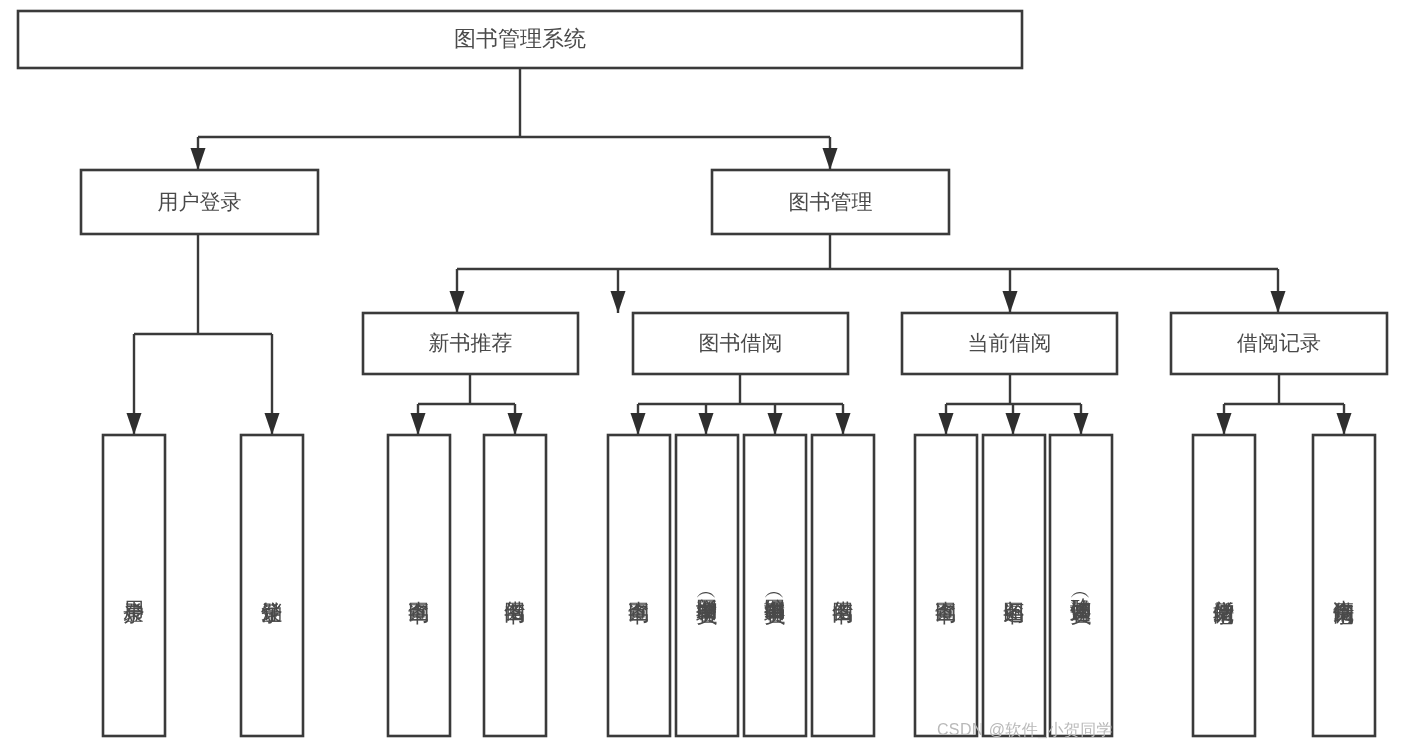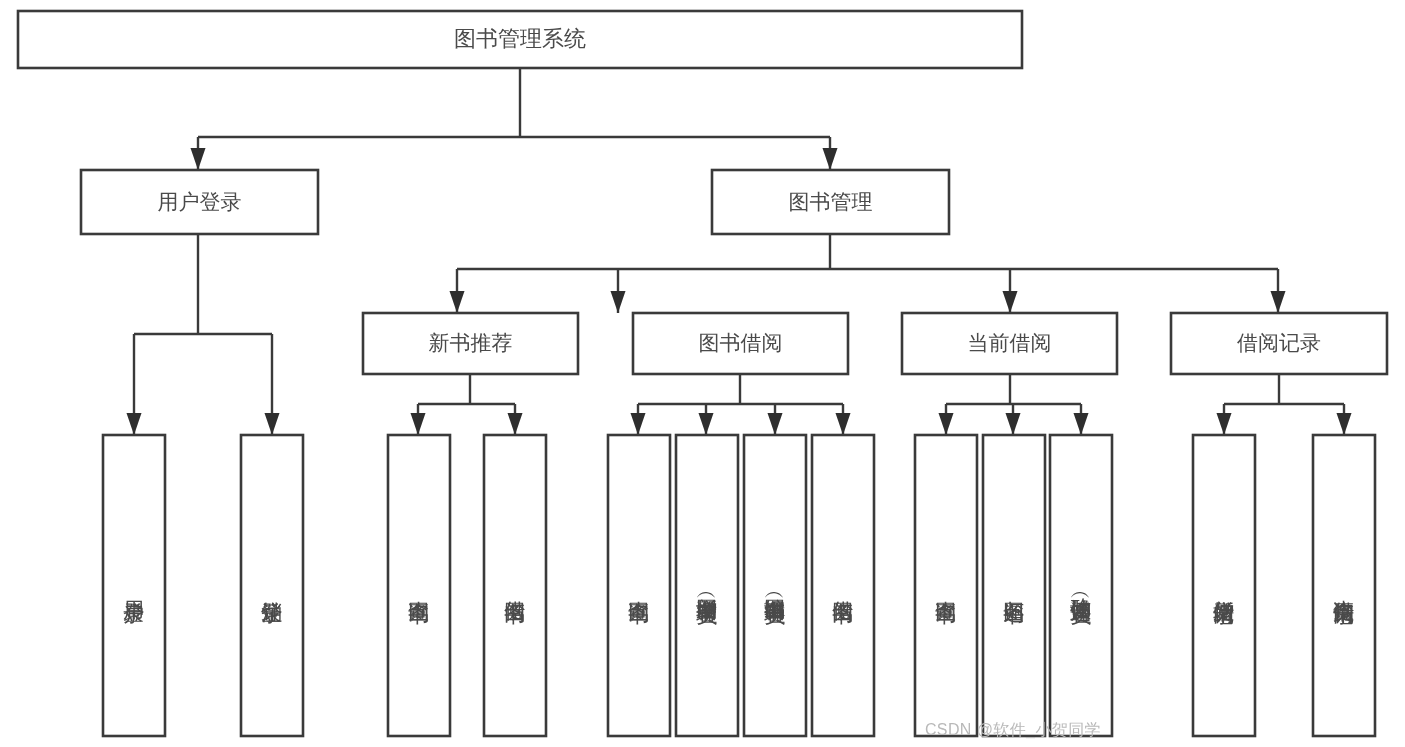--- a/index.html
+++ b/index.html
@@ -62,21 +62,21 @@
     line-height: 1.12;
     letter-spacing: 1px;
     writing-mode: vertical-rl;
     text-orientation: upright;
     white-space: pre-line;
     text-align: center;
     pointer-events: none;
   }
   .watermark {
     position: absolute;
-    right: 20px;
+    right: 8px;
     bottom: 6px;
     color: #b9b9b9;
     font-size: 16px;
     font-family: "Liberation Sans", "DejaVu Sans", sans-serif;
     letter-spacing: 0.4px;
     user-select: none;
   }
 </style>
 </head>
 <body>

